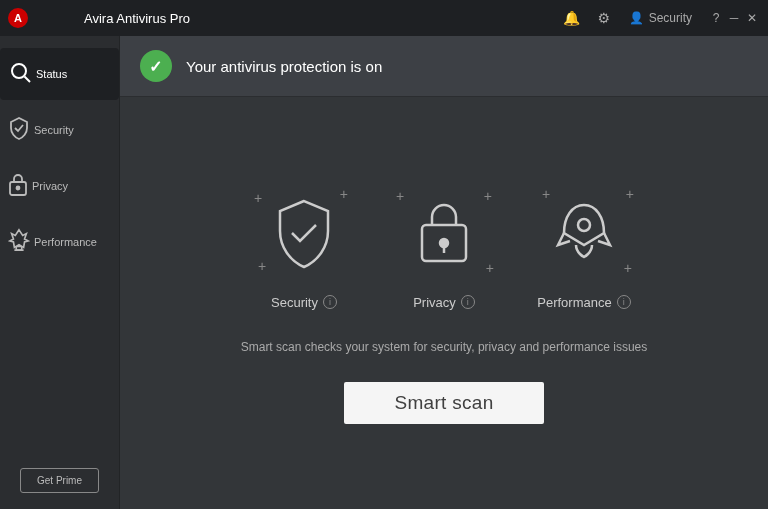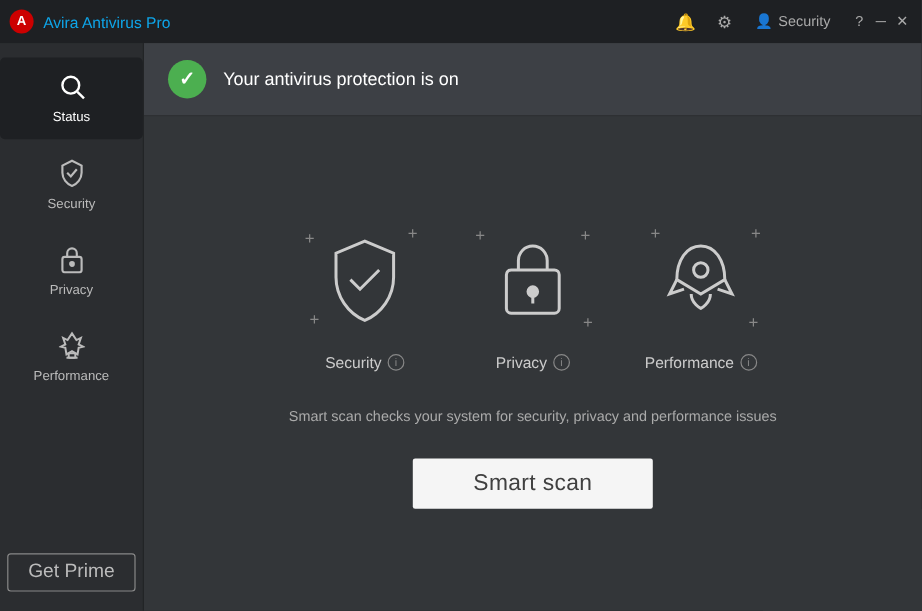--- a/index.html
+++ b/index.html
@@ -28,23 +28,24 @@
       border-radius: 50%;
       display: flex;
       align-items: center;
       justify-content: center;
       color: white;
       font-size: 11px;
       font-weight: bold;
       flex-shrink: 0;
     }
     .title-bar-text {
-      color: #0ea5e9;
+      color: #ffffff;
       font-size: 13px;
       flex: 1;
+      margin-left: 48px;
     }
     .title-bar-controls {
       display: flex;
       align-items: center;
       gap: 4px;
     }
     .title-bar-icon-btn {
       width: 28px;
       height: 28px;
       background: transparent;
@@ -101,21 +102,21 @@
       display: flex;
       flex-direction: column;
       align-items: center;
       padding-top: 10px;
       border-right: 1px solid #222426;
       flex-shrink: 0;
     }
     .sidebar-item {
       width: 100%;
       display: flex;
-      flex-direction: column;
+      flex-direction: row;
       align-items: center;
       padding: 12px 8px;
       cursor: pointer;
       color: #bbbbbb;
       font-size: 12px;
       gap: 4px;
       border-radius: 4px;
       margin: 2px 0;
     }
     .sidebar-item.active {
@@ -132,21 +133,21 @@
     }
     .sidebar-spacer { flex: 1; }
     .get-prime-btn {
       margin-bottom: 16px;
       background: transparent;
       border: 1px solid #888888;
       color: #bbbbbb;
       padding: 6px 16px;
       border-radius: 3px;
       cursor: pointer;
-      font-size: 16px;
+      font-size: 10px;
     }
 
     
     .main-content {
       flex: 1;
       display: flex;
       flex-direction: column;
       background: #333639;
     }
 

